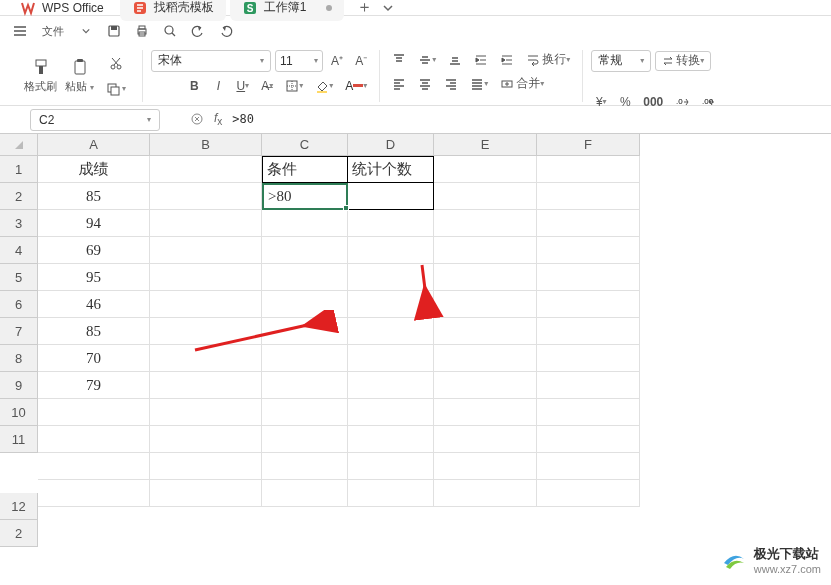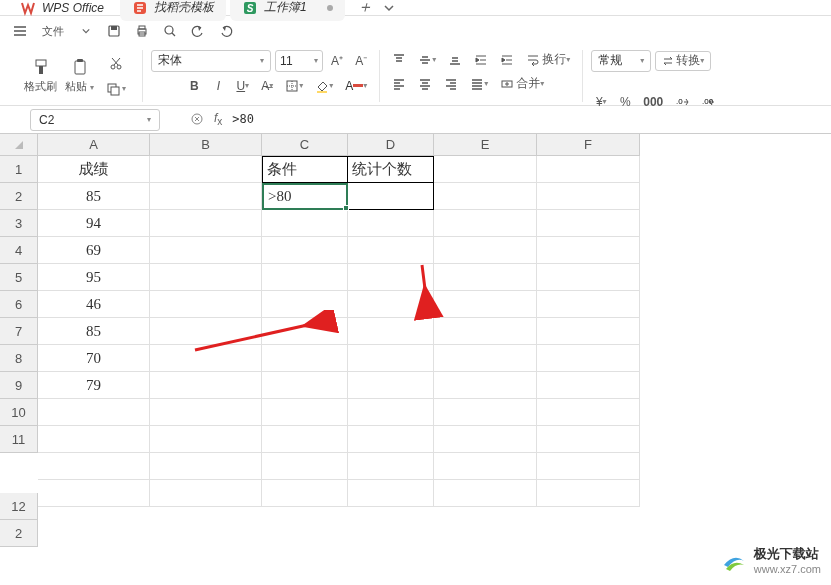--- a/index.html
+++ b/index.html
@@ -1,19 +1,19 @@
 <!DOCTYPE html>
 <html><head>
 <meta charset="utf-8">
 <style>
 * { margin: 0; padding: 0; box-sizing: border-box; }
 body { font-family: "Microsoft YaHei", sans-serif; font-size: 12px; color: #333; background: #fff; width: 831px; height: 585px; overflow: hidden; position: relative; }
 
 
-.titlebar { height: 16px; display: flex; align-items: center; padding: 0 8px; border-bottom: 1px solid #e0e0e0; font-style: italic; }
+.titlebar { height: 16px; display: flex; align-items: center; padding: 0 8px; border-bottom: 1px solid #e0e0e0; }
 .tab { display: flex; align-items: center; padding: 4px 12px; margin-right: 4px; border-radius: 6px; height: 26px; }
 .tab.app { background: transparent; }
 .tab.template { background: #f5f5f5; }
 .tab.workbook { background: #f5f5f5; position: relative; }
 .tab-icon { width: 16px; height: 16px; margin-right: 6px; display: inline-flex; align-items: center; justify-content: center; }
 .tab-label { font-size: 12px; }
 .tab-dot { width: 6px; height: 6px; border-radius: 50%; background: #aaa; margin-left: 20px; }
 .add-tab { margin-left: 8px; color: #666; font-size: 16px; cursor: pointer; }
 
 
@@ -53,21 +53,21 @@
 .cells { position: absolute; left: 38px; top: 22px; }
 .cell { position: absolute; border-right: 1px solid #e0e0e0; border-bottom: 1px solid #e0e0e0; display: flex; align-items: center; padding: 0 4px; font-size: 15px; font-family: "SimSun", serif; }
 .cell.center { justify-content: center; }
 .cell.left { justify-content: flex-start; }
 .selected-cell { border: 2px solid #2e7d56 !important; z-index: 5; }
 
 
 .arrow-svg { position: absolute; pointer-events: none; z-index: 10; }
 
 
-.watermark { position: absolute; right: 10px; bottom: 10px; display: flex; align-items: flex-end; gap: 6px; font-size: 13px; color: #333; z-index: 20; }
+.watermark { position: absolute; right: 10px; bottom: 10px; display: flex; align-items: flex-start; gap: 6px; font-size: 13px; color: #333; z-index: 20; }
 .watermark .url { font-size: 11px; color: #888; }
 
 svg { display: block; }
 </style>
 </head>
 <body>
 
 <div class="titlebar">
   <div class="tab app">
     <span class="tab-icon">

